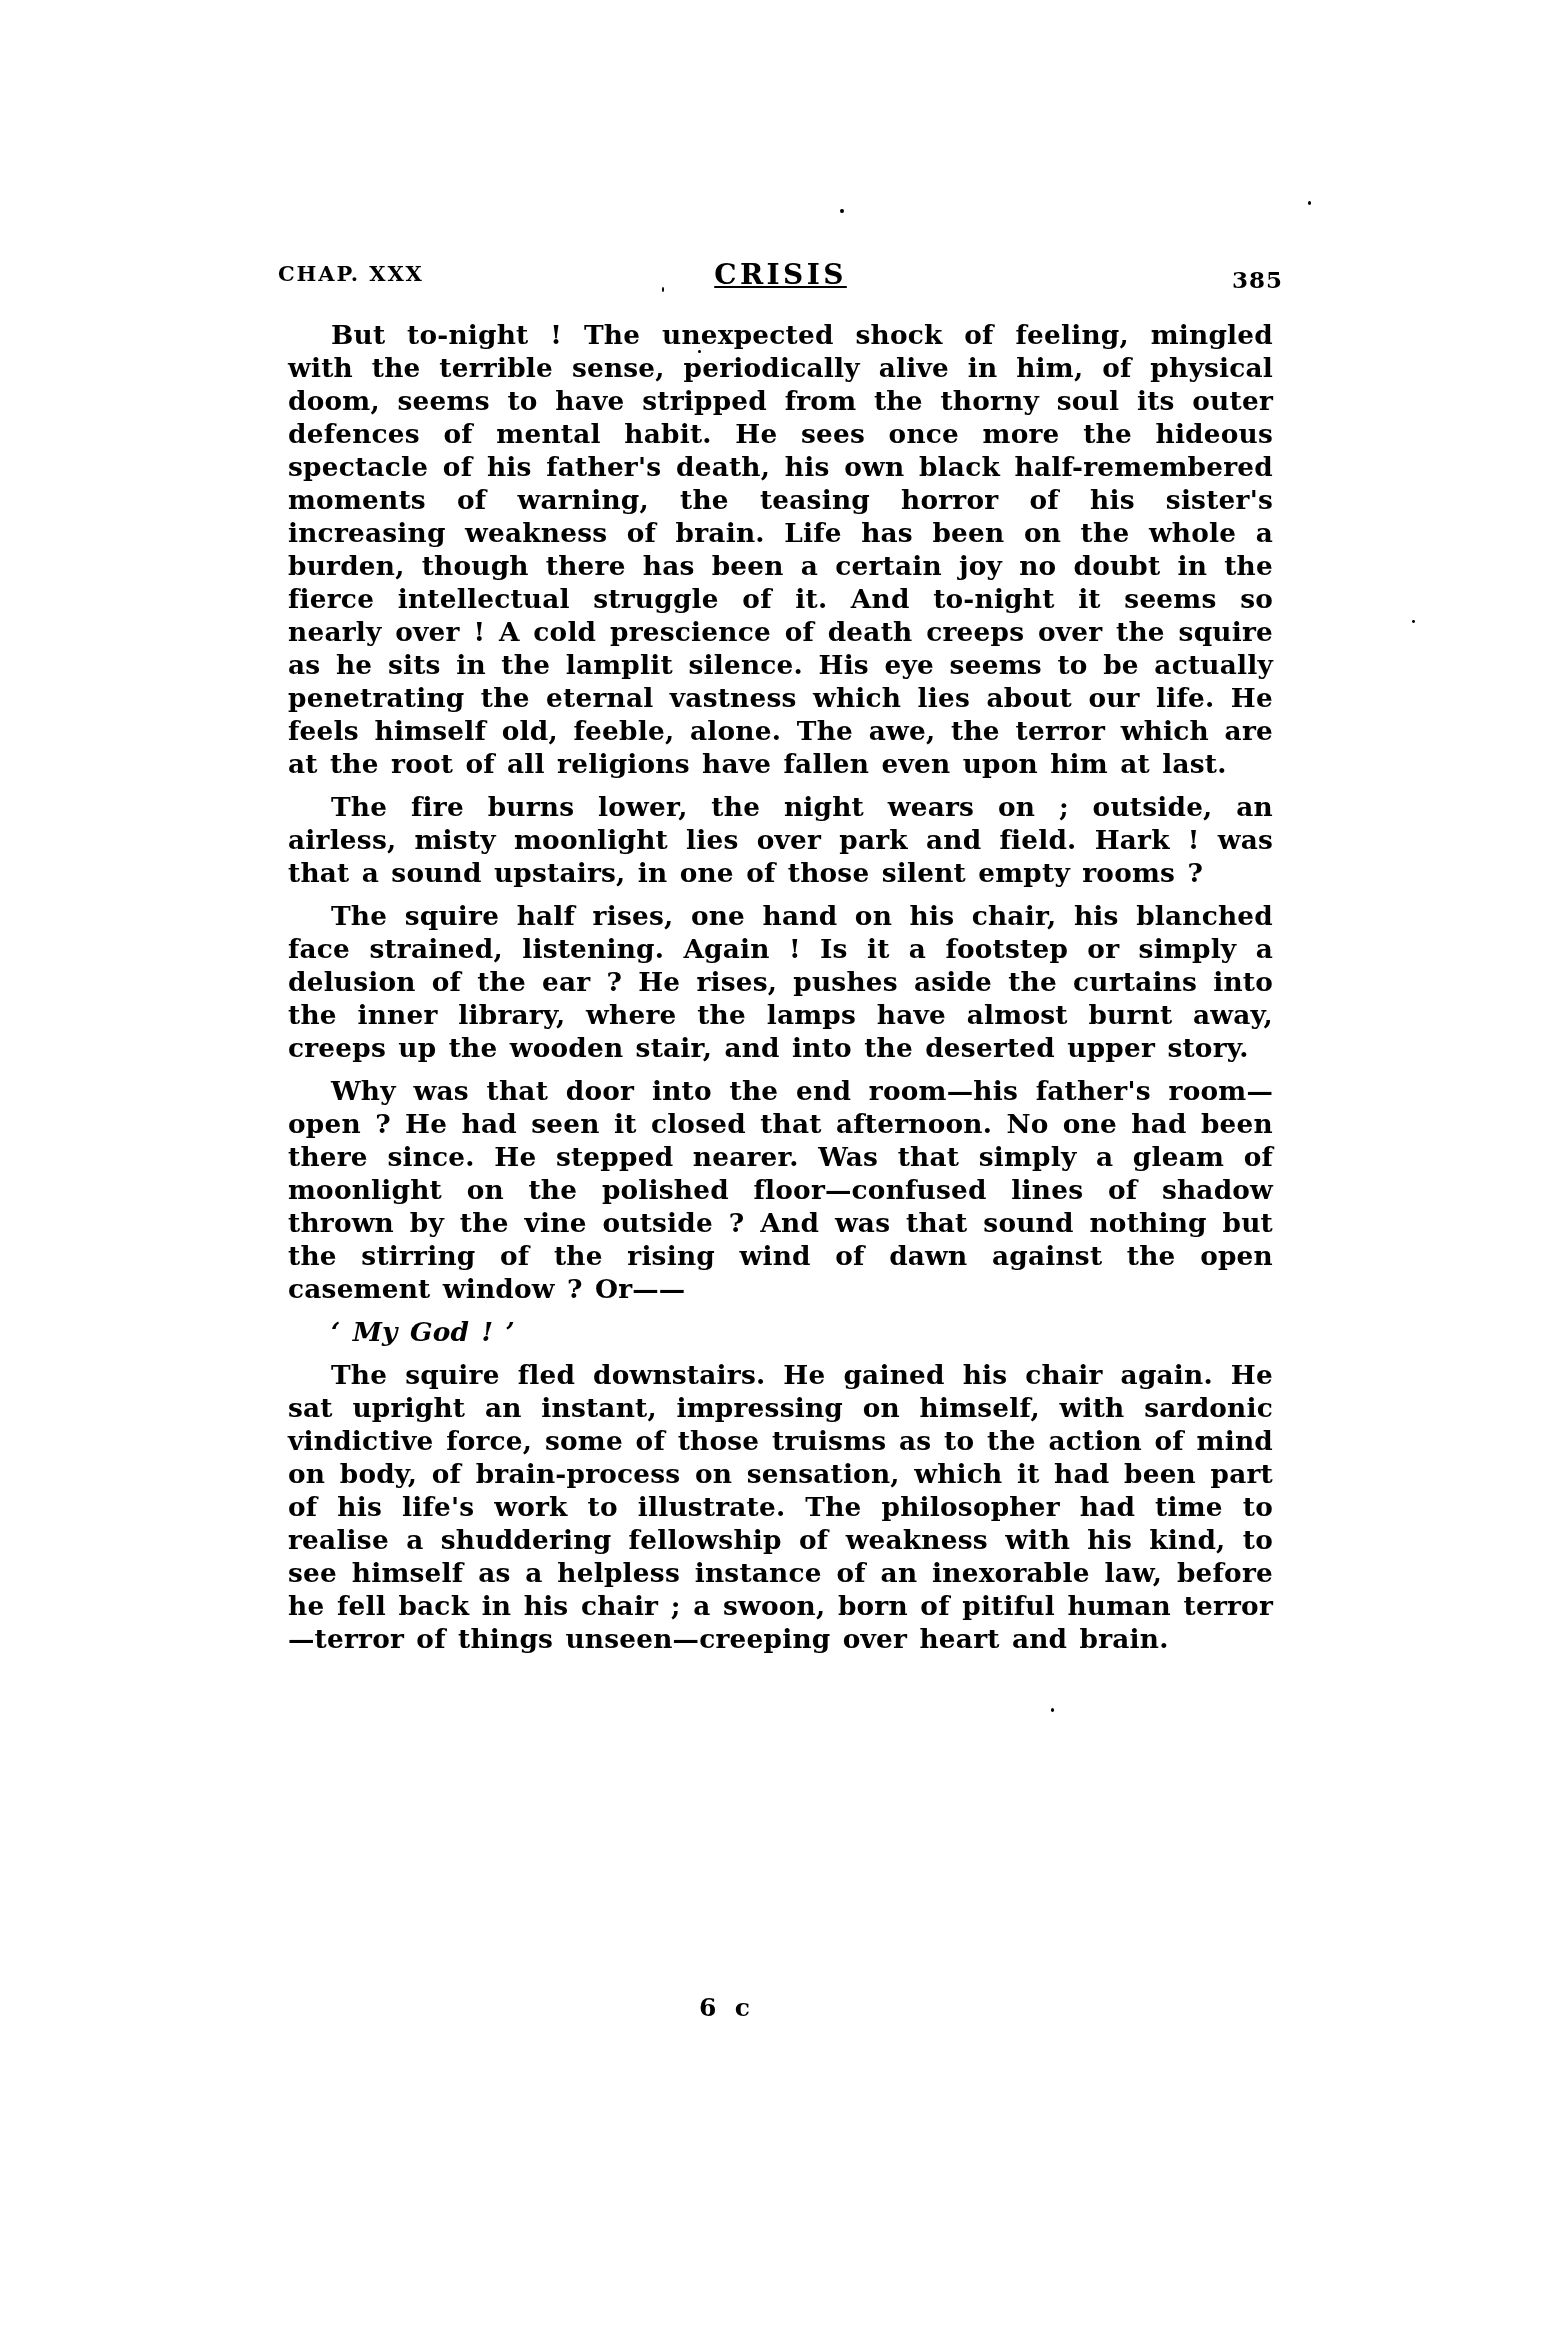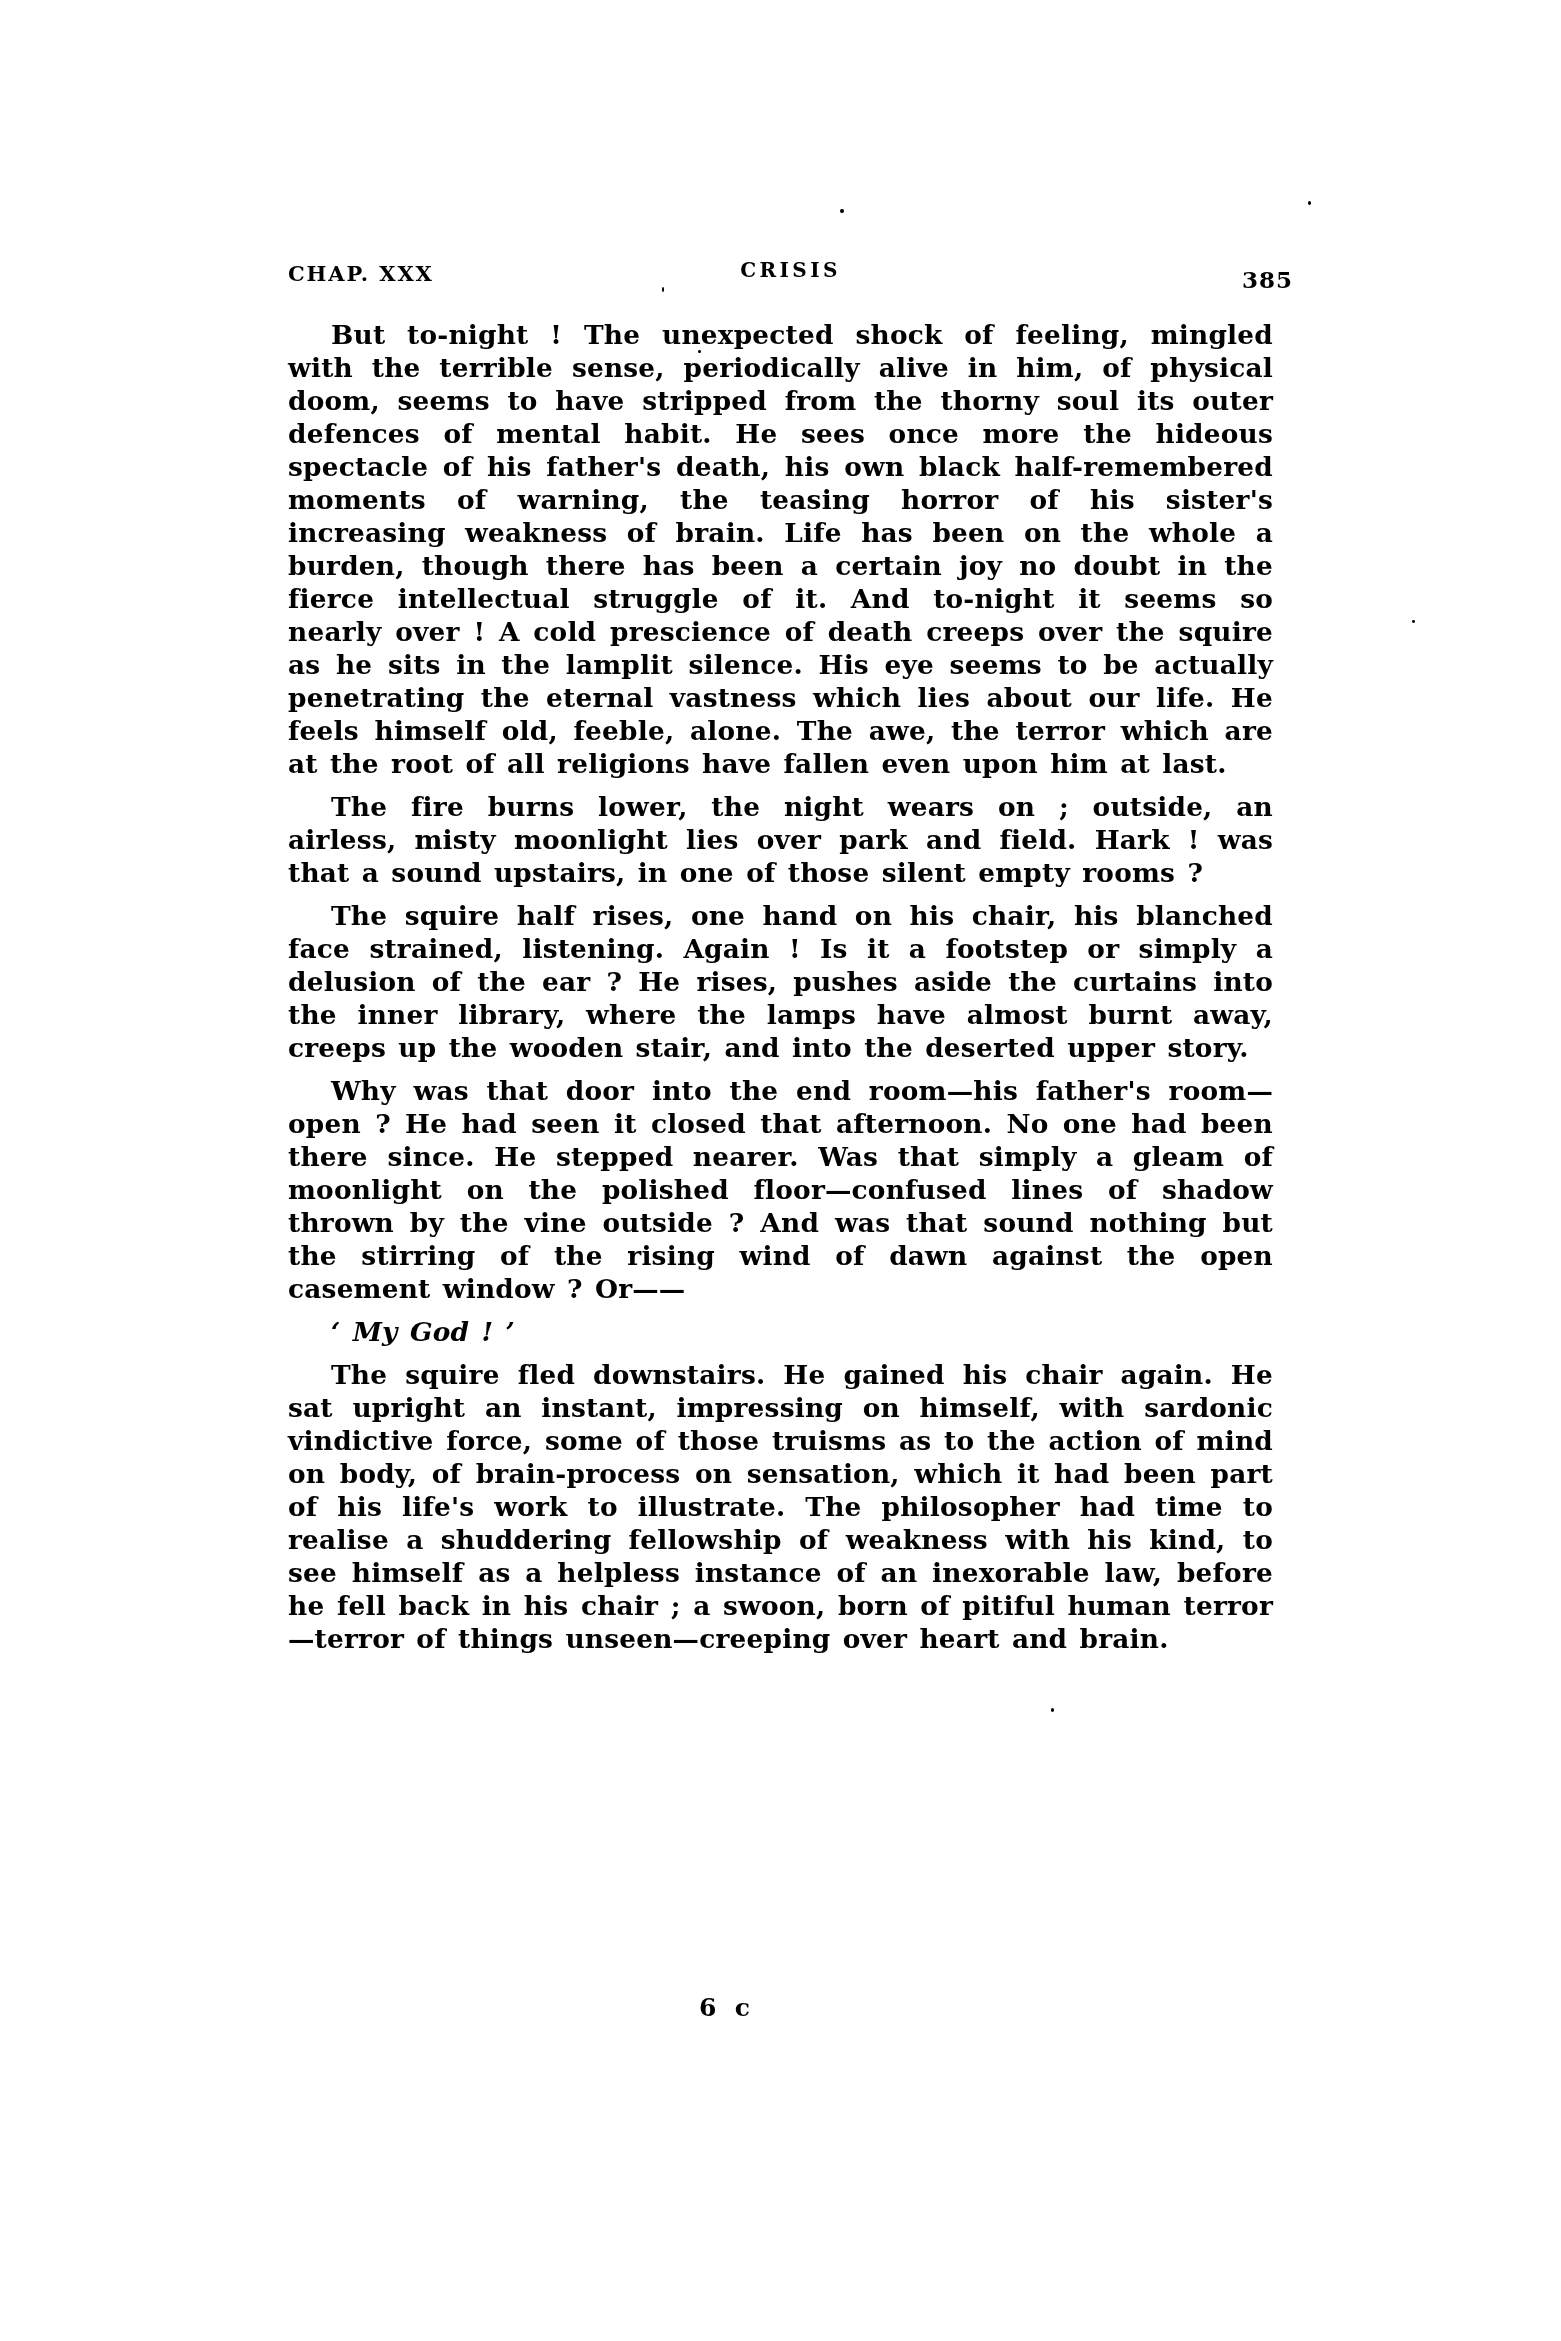--- a/index.html
+++ b/index.html
@@ -12,41 +12,42 @@
     width: 1561px;
     height: 2342px;
     background: #ffffff;
     color: #000000;
     font-family: "DejaVu Serif", "Liberation Serif", serif;
     font-weight: 700;
     overflow: hidden;
   }
   .running-head {
     position: absolute;
-    left: 288px;
+    left: 278px;
     top: 255px;
     width: 1005px;
     height: 38px;
   }
   .chapter-label {
     position: absolute;
     left: 0;
     top: 5.8px;
     font-size: 21px;
     letter-spacing: 1.9px;
     white-space: nowrap;
   }
   .running-title {
     position: absolute;
     left: 0;
     right: 0;
     top: 2.9px;
     text-align: center;
-    font-size: 20px;
+    font-size: 28px;
     letter-spacing: 3.4px;
+    text-decoration: underline;
   }
   .page-number {
     position: absolute;
     right: 0;
     top: 2.9px;
     font-size: 23px;
     letter-spacing: 1px;
     margin-top: 8px;
   }
   .text-block {

